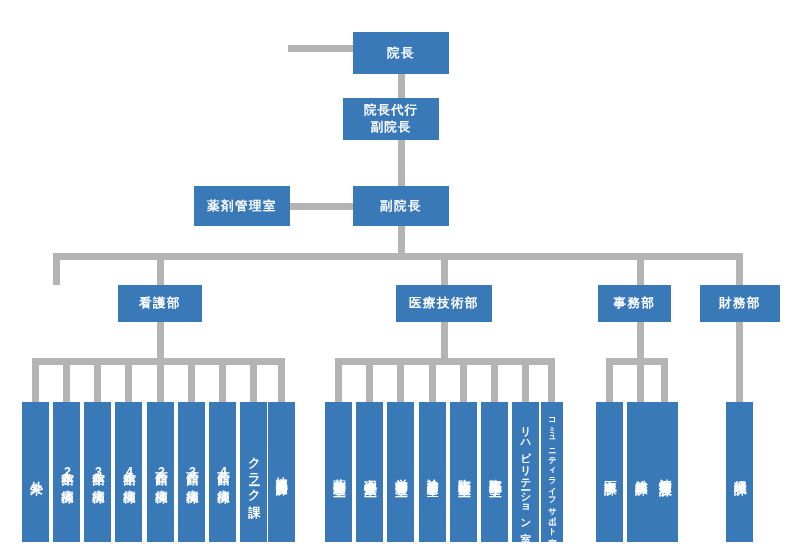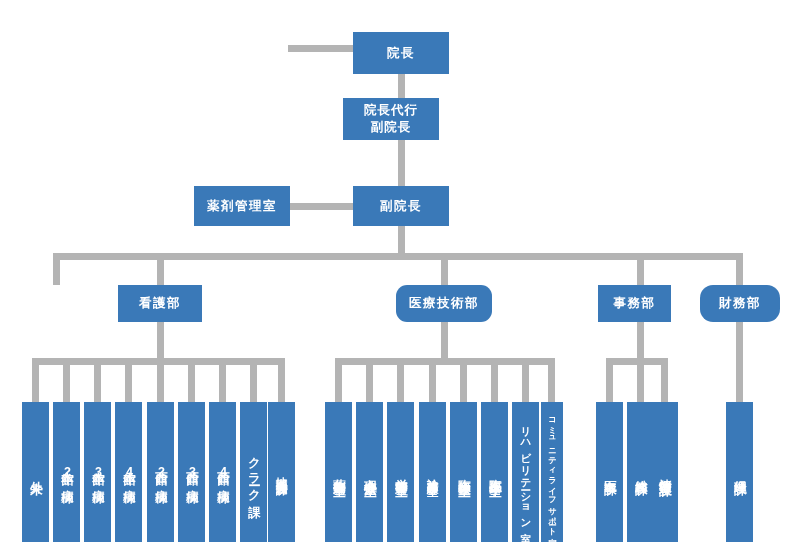--- a/index.html
+++ b/index.html
@@ -129,29 +129,29 @@
 
   <div class="box h" style="left:353px; top:186px; width:96px; height:40px;">
     <span>副院長</span>
   </div>
 
 
   <div class="box h" style="left:118px; top:285px; width:84px; height:37px;">
     <span>看護部</span>
   </div>
 
-  <div class="box h" style="left:396px; top:285px; width:96px; height:37px;border-radius:11px;">
+  <div class="box h" style="left:396px; top:285px; width:96px; height:37px;">
     <span>医療技術部</span>
   </div>
 
   <div class="box h" style="left:598px; top:285px; width:73px; height:37px;">
     <span>事務部</span>
   </div>
 
-  <div class="box h" style="left:700px; top:285px; width:80px; height:37px;border-radius:13px;">
+  <div class="box h" style="left:700px; top:285px; width:80px; height:37px;">
     <span>財務部</span>
   </div>
 
   <div class="box v" style="left:22px; top:402px; width:27px; height:140px;">
     <span>外来</span>
   </div>
   <div class="box v" style="left:53px; top:402px; width:27px; height:140px;">
     <span>本館2病棟</span>
   </div>
   <div class="box v" style="left:84px; top:402px; width:27px; height:140px;">

